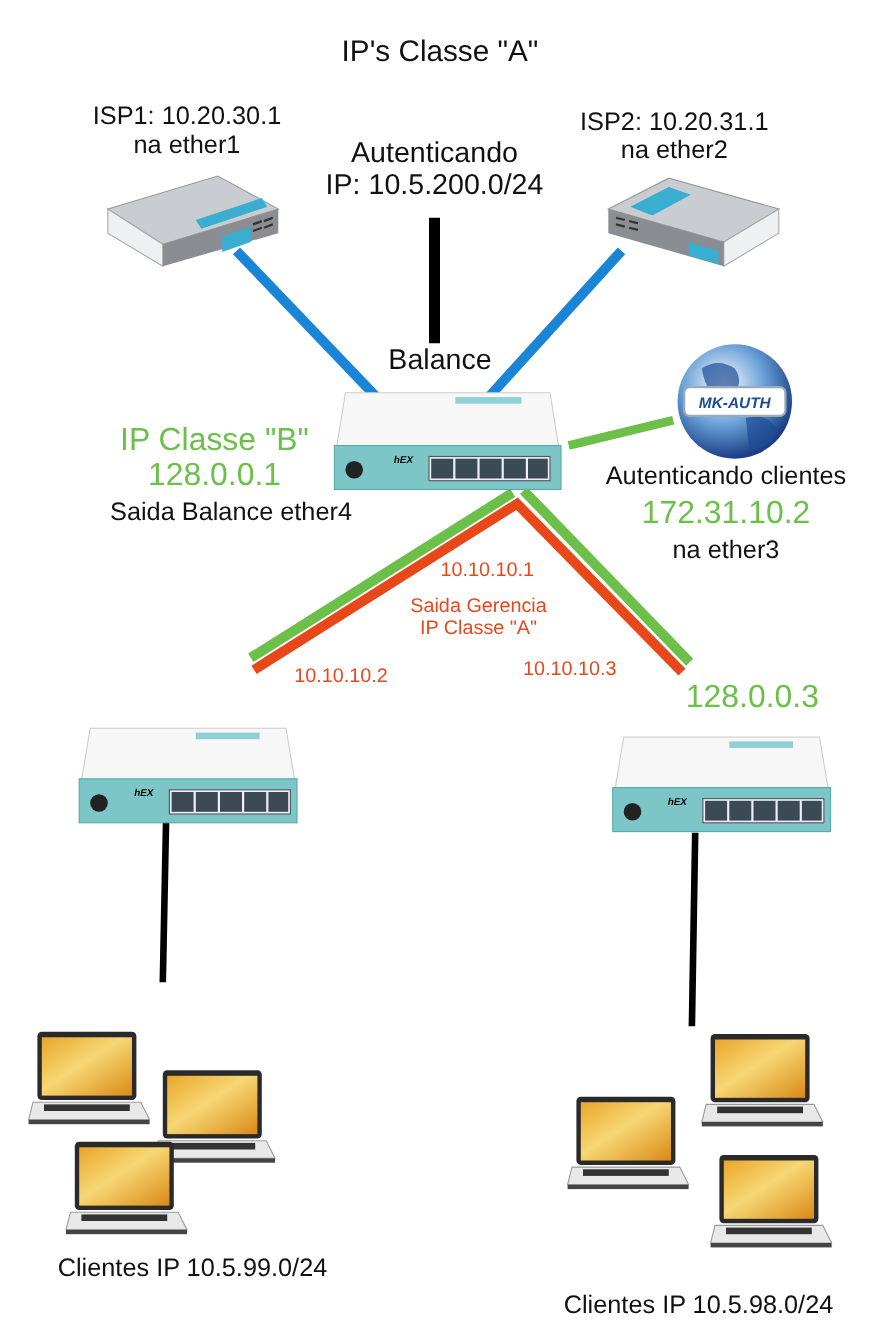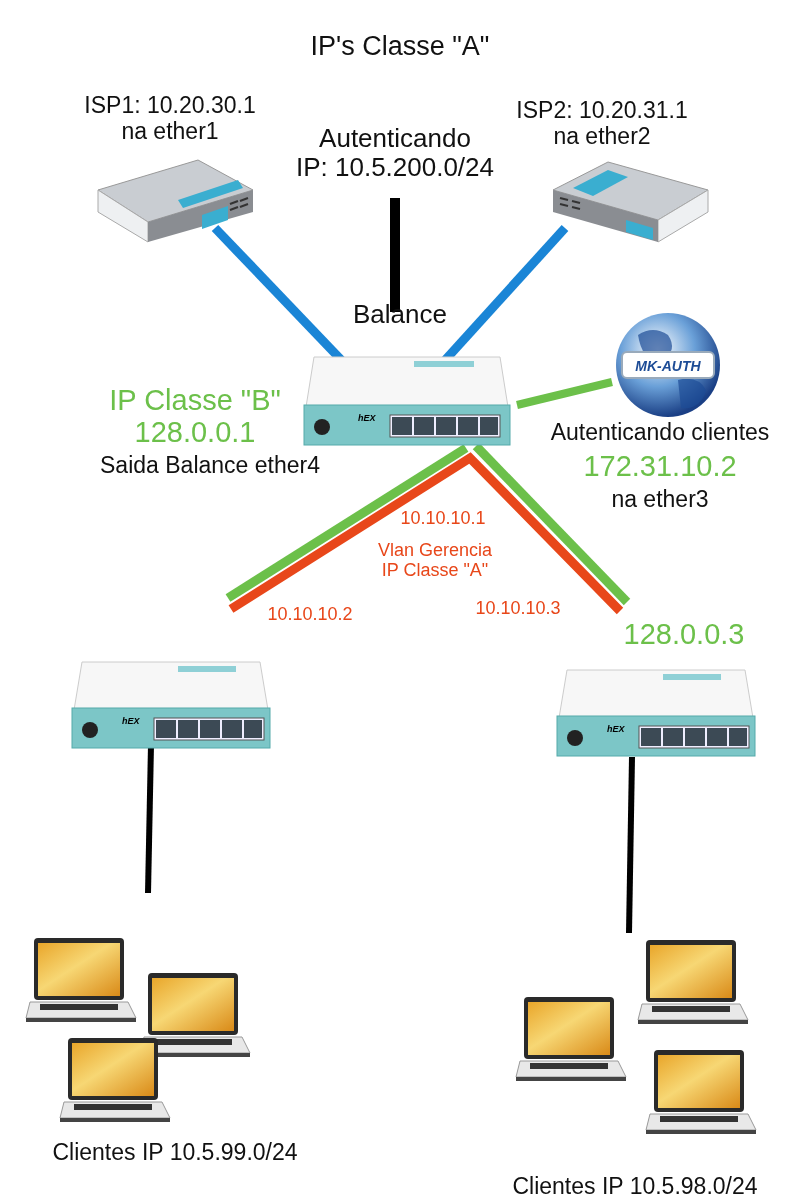--- a/index.html
+++ b/index.html
@@ -47,21 +47,21 @@
     <polygon points="100,50 160,30 165,38 105,58" fill="#3aaed0"></polygon>
     <polygon points="124,65 150,56 150,70 124,79" fill="#3aaed0"></polygon>
     <g stroke="#333" stroke-width="2">
       <line x1="152" y1="54" x2="160" y2="51"></line>
         <line x1="152" y1="60" x2="160" y2="57"></line>
       <line x1="162" y1="51" x2="170" y2="48"></line>
         <line x1="162" y1="57" x2="170" y2="54"></line>
     </g>
   </svg>
 
-  <div class="lbl black t-med" style="left:477px;top:98px;width:250px;">
+  <div class="lbl black t-med" style="left:488px;top:98px;width:250px;">
     <div>ISP2: 10.20.31.1</div>
     <div>na ether2</div>
   </div>
   <svg style="position:absolute;left:548px;top:150px" width="180" height="100">
     <polygon points="5,40 60,12 160,40 110,70" fill="#c9cdd2" stroke="#999" stroke-width="1"></polygon>
     <polygon points="110,70 160,40 160,62 110,92" fill="#eef0f2" stroke="#aaa" stroke-width="1"></polygon>
     <polygon points="5,40 110,70 110,92 5,62" fill="#8a8d92"></polygon>
     <polygon points="25,38 60,20 80,27 45,46" fill="#3aaed0"></polygon>
     <polygon points="78,70 105,78 105,90 78,82" fill="#3aaed0"></polygon>
     <g stroke="#333" stroke-width="2">
@@ -70,21 +70,21 @@
       <line x1="24" y1="51" x2="32" y2="53"></line>
         <line x1="24" y1="57" x2="32" y2="59"></line>
     </g>
   </svg>
 
   <div class="lbl black t-big" style="left:270px;top:124px;width:250px;">
     <div>Autenticando</div>
     <div>IP: 10.5.200.0/24</div>
   </div>
 
-  <div class="lbl black t-big" style="left:330px;top:300px;width:140px;">Balance</div>
+  <div class="lbl black t-big" style="left:330px;top:312px;width:140px;">Balance</div>
   <svg style="position:absolute;left:302px;top:355px" width="210" height="92">
     <polygon points="12,2 198,2 206,52 4,52" fill="#f7f7f7" stroke="#ccc" stroke-width="1"></polygon>
     <rect x="112" y="6" width="60" height="6" fill="#8fd0d6"></rect>
     <rect x="2" y="50" width="206" height="40" fill="#7cc6c7" stroke="#5aa"></rect>
     <circle cx="20" cy="72" r="8" fill="#222"></circle>
     <rect x="88" y="60" width="110" height="22" fill="#eef" stroke="#555"></rect>
     <g fill="#3c4a55">
         <rect x="90" y="62" width="20" height="18"></rect>
         <rect x="112" y="62" width="20" height="18"></rect>
         <rect x="134" y="62" width="20" height="18"></rect>
@@ -115,21 +115,21 @@
     <text x="60" y="61" text-anchor="middle" font-family="Liberation Sans, sans-serif" font-size="14" font-weight="bold" font-style="italic" fill="#1d4c96">MK-AUTH</text>
   </svg>
   <div class="lbl black t-med" style="left:540px;top:420px;width:240px;">
     <div>Autenticando clientes</div>
   </div>
   <div class="lbl green t-green-big" style="left:560px;top:450px;width:200px;">172.31.10.2</div>
   <div class="lbl black t-med" style="left:570px;top:487px;width:180px;">na ether3</div>
 
   <div class="lbl orange t-orange" style="left:378px;top:508px;width:130px;">10.10.10.1</div>
   <div class="lbl orange t-orange" style="left:335px;top:540px;width:200px;">
-    <div>Vlan Gerencia</div>
+    <div>Saida Gerencia</div>
     <div>IP Classe "A"</div>
   </div>
   <div class="lbl orange t-orange" style="left:240px;top:604px;width:140px;">10.10.10.2</div>
   <div class="lbl orange t-orange" style="left:448px;top:598px;width:140px;">10.10.10.3</div>
 
   <svg style="position:absolute;left:70px;top:660px" width="205" height="90">
     <polygon points="12,2 190,2 198,50 4,50" fill="#f7f7f7" stroke="#ccc" stroke-width="1"></polygon>
     <rect x="108" y="6" width="58" height="6" fill="#8fd0d6"></rect>
     <rect x="2" y="48" width="198" height="40" fill="#7cc6c7" stroke="#5aa"></rect>
     <circle cx="20" cy="70" r="8" fill="#222"></circle>

